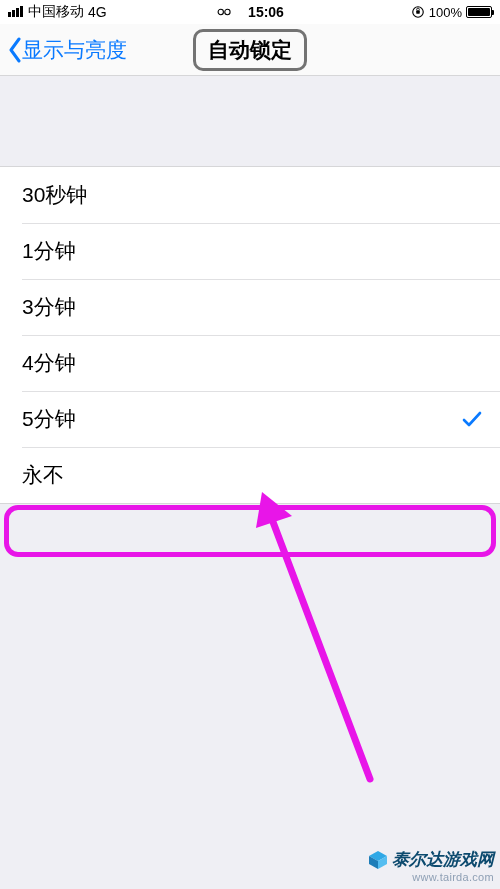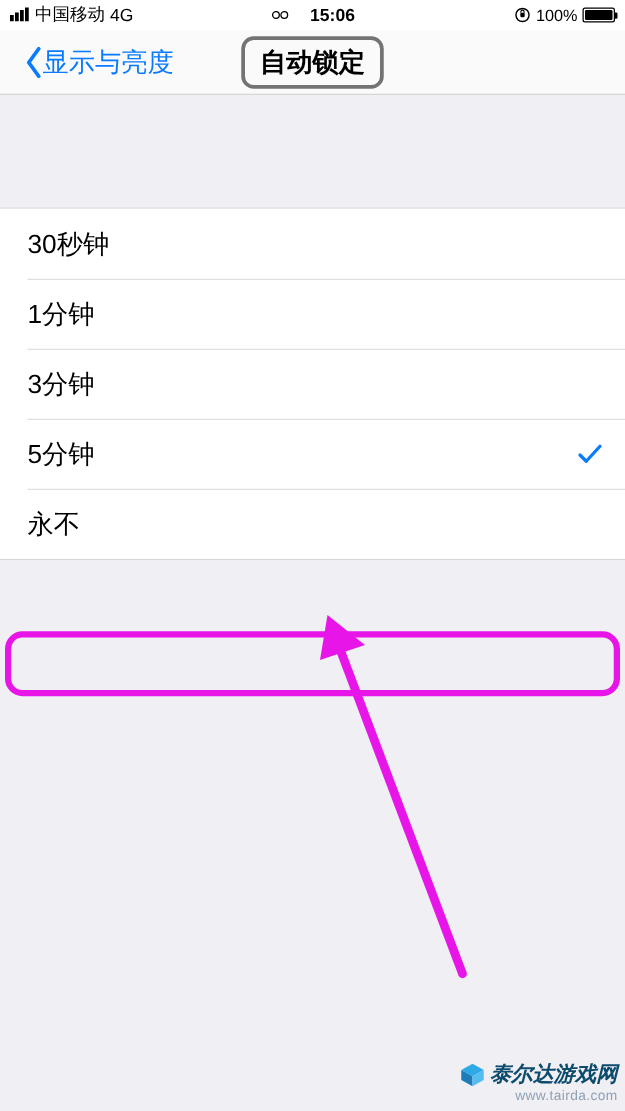--- a/index.html
+++ b/index.html
@@ -14,21 +14,21 @@
   .signal-bars span:nth-child(1){height:5px} .signal-bars span:nth-child(2){height:7px} .signal-bars span:nth-child(3){height:9px} .signal-bars span:nth-child(4){height:11px}
   .hotspot { width:16px; height:10px; }
   .lock-rotate { width:14px; height:14px; }
   .battery { display:inline-flex; align-items:center; }
   .battery-body { width:26px; height:12px; border:1px solid #000; border-radius:2px; position:relative; }
   .battery-body::after { content:''; position:absolute; right:-3px; top:3px; width:2px; height:5px; background:#000; border-radius:0 1px 1px 0; }
   .battery-fill { position:absolute; left:1px; top:1px; bottom:1px; right:1px; background:#000; border-radius:1px; }
 
   
   .nav-bar { height: 52px; background:#fafafa; border-bottom:1px solid #d6d6d8; display:flex; align-items:center; position:relative; }
-  .nav-back { display:flex; align-items:center; color:#0a7aff; font-size:21px; padding-left:20px; cursor:pointer; }
+  .nav-back { display:flex; align-items:center; color:#0a7aff; font-size:21px; padding-left:8px; cursor:pointer; }
   .nav-back-chevron { width:14px; height:26px; }
   .nav-title-wrap { position:absolute; left:50%; transform:translateX(-50%); }
   .nav-title { font-size:21px; font-weight:700; color:#000; padding: 4px 10px; }
 
   
   .spacer-top { height: 46px; }
   .list { background:#fff; border-top:1px solid #d6d6d8; border-bottom:1px solid #d6d6d8;margin-top:44px; }
   .cell { height:56px; display:flex; align-items:center; justify-content:space-between; padding:0 16px 0 22px; font-size:21px; color:#000; background:#fff; position:relative; cursor:pointer; }
   .cell + .cell::before { content:''; position:absolute; left:22px; right:0; top:0; height:1px; background:#e0e0e2; }
   .checkmark { color:#0a7aff; }
@@ -95,20 +95,23 @@
   <div class="cell">
       <span>30秒钟</span>
     </div>
   <div class="cell">
       <span>1分钟</span>
     </div>
   <div class="cell">
       <span>3分钟</span>
     </div>
   <div class="cell">
+      <span>4分钟</span>
+    </div>
+  <div class="cell">
     <span>5分钟</span>
     <svg class="checkmark" width="24" height="24" viewBox="0 0 24 24">
         <polyline points="4,13 9,18 20,6" fill="none" stroke="#0a7aff" stroke-width="2.6" stroke-linecap="round" stroke-linejoin="round"></polyline>
       </svg>
   </div>
   <div class="cell">
       <span>永不</span>
     </div>
 
   <div class="hl-row" style="top:338px;"></div>

